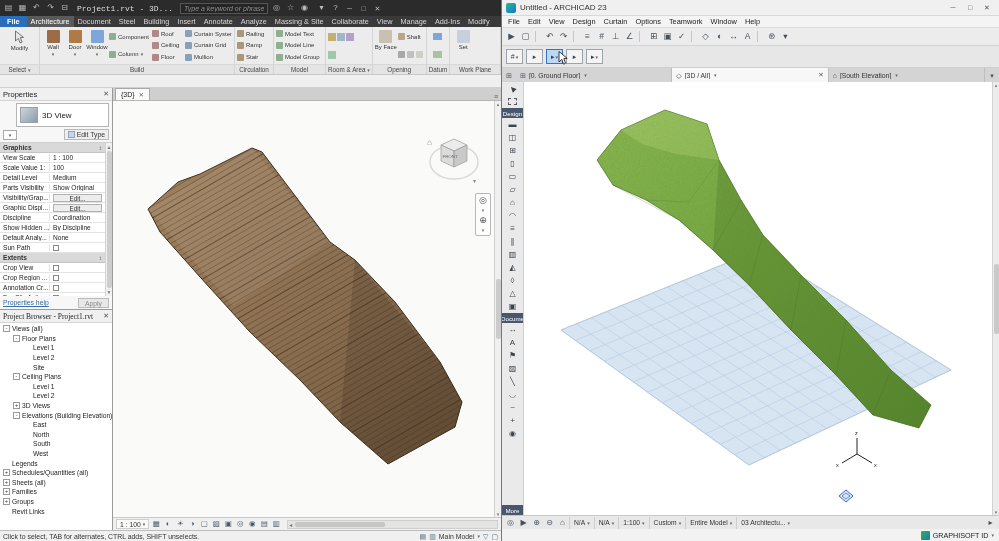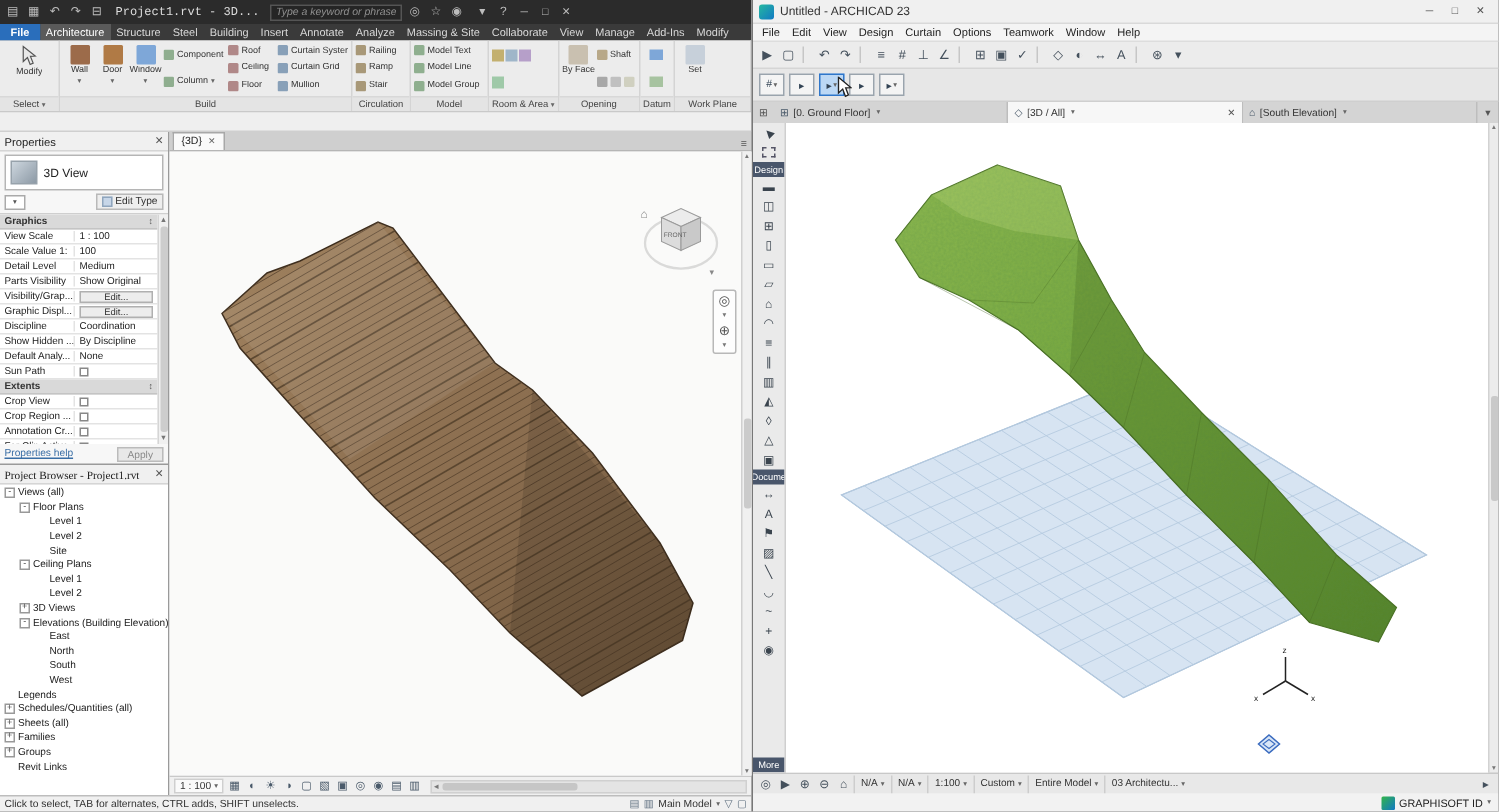--- a/index.html
+++ b/index.html
@@ -34,21 +34,21 @@
   .caret{font-size:5px;color:#666;}
   .ic-wall{background:#9c6b4a;}
   .ic-door{background:#b07a45;}
   .ic-window{background:#7ea7d8;}
   .rv-options{height:13px;background:#efefef;border-bottom:1px solid #cfcfcf;flex:none;}
   .rv-main{flex:1;display:flex;min-height:0;}
   .rv-left{width:113px;flex:none;display:flex;flex-direction:column;border-right:1px solid #9a9a9a;background:#f0f0f0;min-height:0;}
   .panel-hdr{height:13px;display:flex;align-items:center;justify-content:space-between;font-size:7.5px;color:#222;padding:0 3px;background:#f0f0f0;border-bottom:1px solid #d5d5d5;flex:none;}
   .panel-hdr .x{font-size:7px;color:#555;}
   .props{height:222px;flex:none;display:flex;flex-direction:column;border-bottom:1px solid #9a9a9a;background:#f7f7f7;}
-  .type-sel{margin:2px 3px 0 3px;background:#fff;border:1px solid #b5b5b5;height:24px;display:flex;align-items:center;gap:4px;padding:0 3px;font-size:8px;color:#222;}
+  .type-sel{margin:2px 3px 0 16px;background:#fff;border:1px solid #b5b5b5;height:24px;display:flex;align-items:center;gap:4px;padding:0 3px;font-size:8px;color:#222;}
   .type-sel .timg{width:18px;height:16px;background:linear-gradient(135deg,#cdd6de,#8d9aa6);border:1px solid #97a2ab;}
   .edit-row{display:flex;align-items:center;justify-content:space-between;margin:2px 3px;font-size:6.8px;color:#333;}
   .combo-stub{width:14px;height:10px;border:1px solid #aaa;background:#fff;display:flex;align-items:center;justify-content:center;font-size:5px;color:#555;}
   .edit-type-btn{display:flex;align-items:center;gap:2px;border:1px solid #b9b9b9;background:#eee;height:11px;padding:0 3px;}
   .edit-type-btn .eic{width:7px;height:7px;background:#c7d6e8;border:1px solid #8fa5bd;}
   .pgrid{flex:1;overflow:hidden;border-top:1px solid #cfcfcf;background:#fff;display:flex;}
   .pgrid-rows{flex:1;min-width:0;}
   .psec{height:10px;background:#d9d9d9;font-size:6.6px;font-weight:bold;color:#333;display:flex;align-items:center;justify-content:space-between;padding:0 3px;border-bottom:1px solid #c4c4c4;}
   .psec .ud{font-size:6px;color:#555;}
   .prow{height:10px;display:flex;border-bottom:1px solid #e3e3e3;font-size:6.6px;color:#222;align-items:center;}
@@ -161,21 +161,21 @@
 
         <div class="rv-tab tab-file">
           <span>File</span>
         </div>
 
         <div class="rv-tab tab-active">
           <span>Architecture</span>
         </div>
 
         <div class="rv-tab">
-          <span>Structure</span>
+          <span>Document</span>
         </div>
 
         <div class="rv-tab">
           <span>Steel</span>
         </div>
 
         <div class="rv-tab">
           <span>Building</span>
         </div>
 

